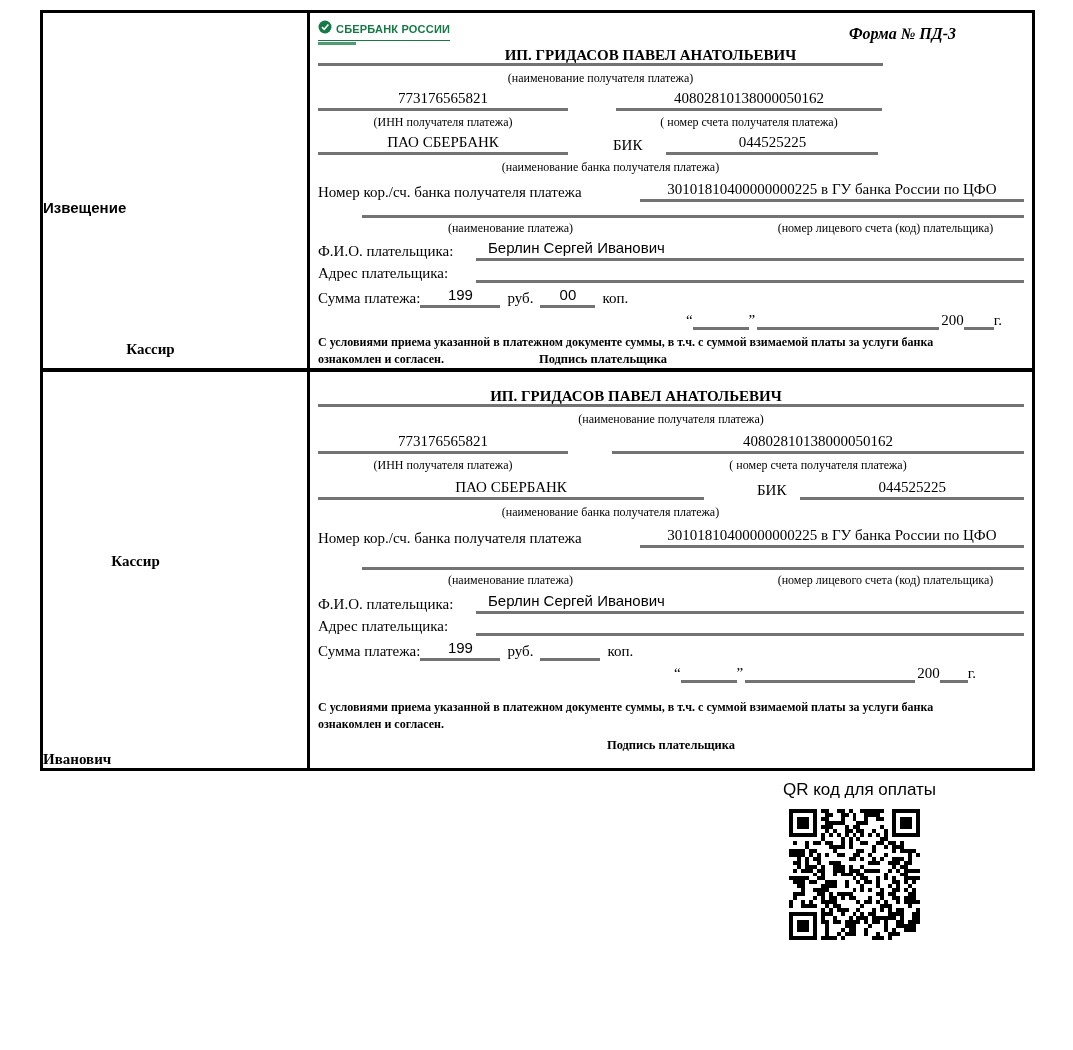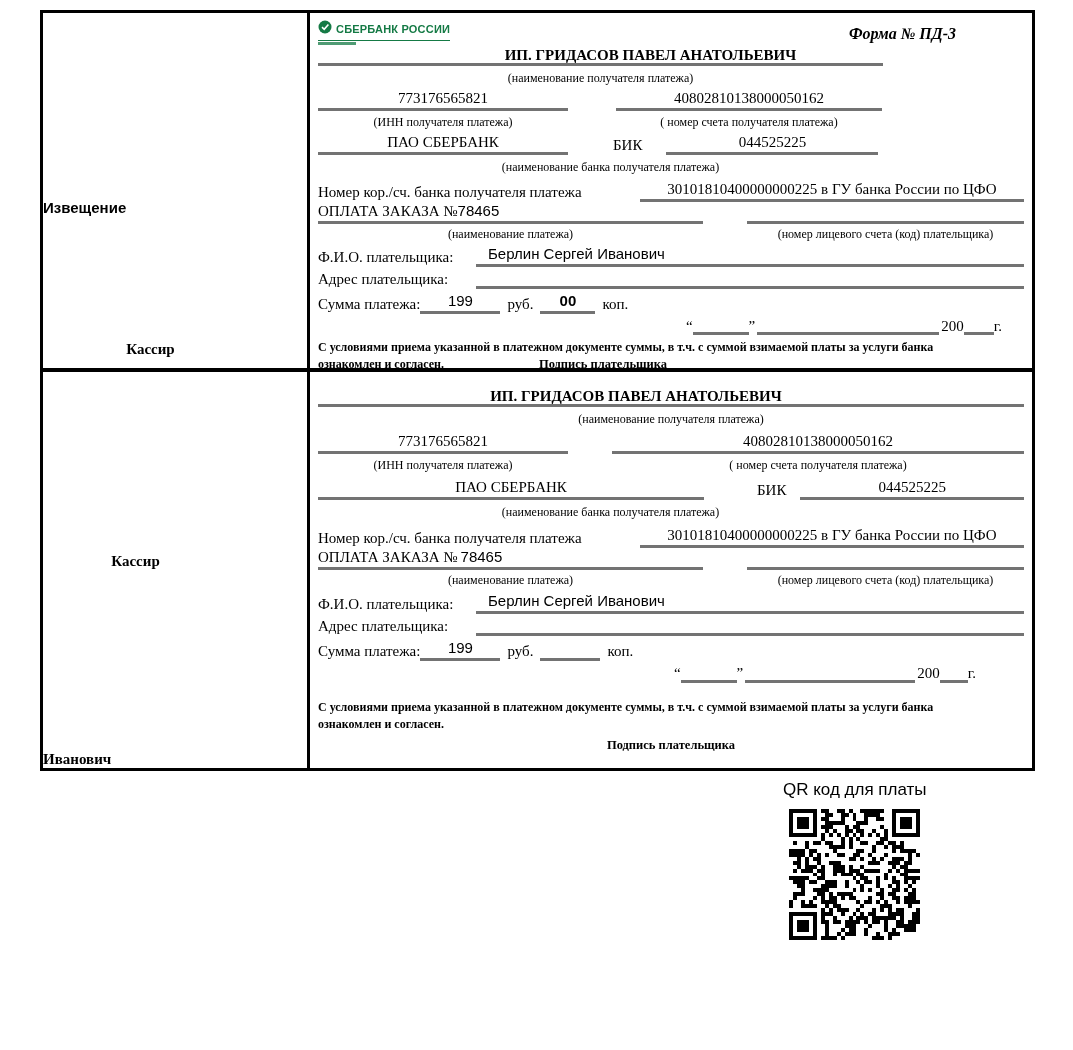--- a/index.html
+++ b/index.html
@@ -101,23 +101,20 @@
       </div>
       <div class="cap ctr" style="width:585px;margin-top:6px;">(наименование банка получателя платежа)</div>
 
       <div class="r" style="margin-top:6px;height:22px;">
         <div style="flex:0 0 292px;">Номер кор./сч. банка получателя платежа</div>
         <div style="width:30px;"></div>
         <div class="u ctr f1">30101810400000000225 в ГУ банка России по ЦФО</div>
       </div>
 
       <div class="r" style="margin-top:3px;height:19px;">
-        <div class="u" style="width:385px;">
-          <span>ОПЛАТА ЗАКАЗА №</span><span class="sans">78465</span>
-        </div>
         <div style="width:44px;"></div>
         <div class="u f1"></div>
       </div>
       <div class="r" style="margin-top:4px;">
         <div class="cap ctr" style="width:385px;">(наименование платежа)</div>
         <div style="width:44px;"></div>
         <div class="cap ctr f1">(номер лицевого счета (код) плательщика)</div>
       </div>
 
       <div class="r" style="margin-top:6px;height:20px;">
@@ -126,21 +123,21 @@
       </div>
       <div class="r" style="margin-top:5px;height:17px;">
         <div style="flex:0 0 158px;">Адрес плательщика:</div>
         <div class="u f1"></div>
       </div>
 
       <div class="r" style="margin-top:6px;height:19px;">
         <div>Сумма платежа:</div>
         <div class="u ctr sans" style="width:80px;">199</div>
         <div style="margin:0 7px;">руб.</div>
-        <div class="u ctr sans" style="width:55px;font-weight:bold;">00</div>
+        <div class="u ctr sans" style="width:55px;">00</div>
         <div style="margin-left:7px;">коп.</div>
       </div>
 
       <div class="r" style="margin-top:3px;height:20px;justify-content:flex-end;padding-right:22px;">
         <span>“</span>
         <span class="u" style="width:56px;"></span>
         <span>”</span>
         <span class="u" style="width:182px;margin:0 2px;"></span>
         <span>200</span>
         <span class="u" style="width:30px;"></span>
@@ -188,23 +185,20 @@
       </div>
       <div class="cap ctr" style="width:585px;margin-top:6px;">(наименование банка получателя платежа)</div>
 
       <div class="r" style="margin-top:7px;height:22px;">
         <div style="flex:0 0 292px;">Номер кор./сч. банка получателя платежа</div>
         <div style="width:30px;"></div>
         <div class="u ctr f1">30101810400000000225 в ГУ банка России по ЦФО</div>
       </div>
 
       <div class="r" style="margin-top:3px;height:19px;">
-        <div class="u" style="width:385px;">
-          <span>ОПЛАТА ЗАКАЗА №</span><span class="sans" style="margin-left:3px;">78465</span>
-        </div>
         <div style="width:44px;"></div>
         <div class="u f1"></div>
       </div>
       <div class="r" style="margin-top:4px;">
         <div class="cap ctr" style="width:385px;">(наименование платежа)</div>
         <div style="width:44px;"></div>
         <div class="cap ctr f1">(номер лицевого счета (код) плательщика)</div>
       </div>
 
       <div class="r" style="margin-top:7px;height:20px;">
@@ -238,21 +232,21 @@
         <div>С условиями приема указанной в платежном документе суммы, в т.ч. с суммой взимаемой платы за услуги банка</div>
         <div>ознакомлен и согласен.</div>
       </div>
       <div class="sig ctr" style="margin-top:5px;">Подпись плательщика</div>
 
     </div>
   </section>
 </div>
 
 <div class="qr-wrap">
-  <div class="qr-label">QR код для платы</div>
+  <div class="qr-label">QR код для оплаты</div>
   <svg class="qr-svg" id="qr" viewBox="0 0 33 33" shape-rendering="crispEdges">
       <rect x="8" y="0" width="1" height="1"></rect>
       <rect x="9" y="0" width="1" height="1"></rect>
       <rect x="12" y="0" width="1" height="1"></rect>
       <rect x="13" y="0" width="1" height="1"></rect>
       <rect x="15" y="0" width="1" height="1"></rect>
       <rect x="18" y="0" width="1" height="1"></rect>
       <rect x="19" y="0" width="1" height="1"></rect>
       <rect x="20" y="0" width="1" height="1"></rect>
       <rect x="21" y="0" width="1" height="1"></rect>

